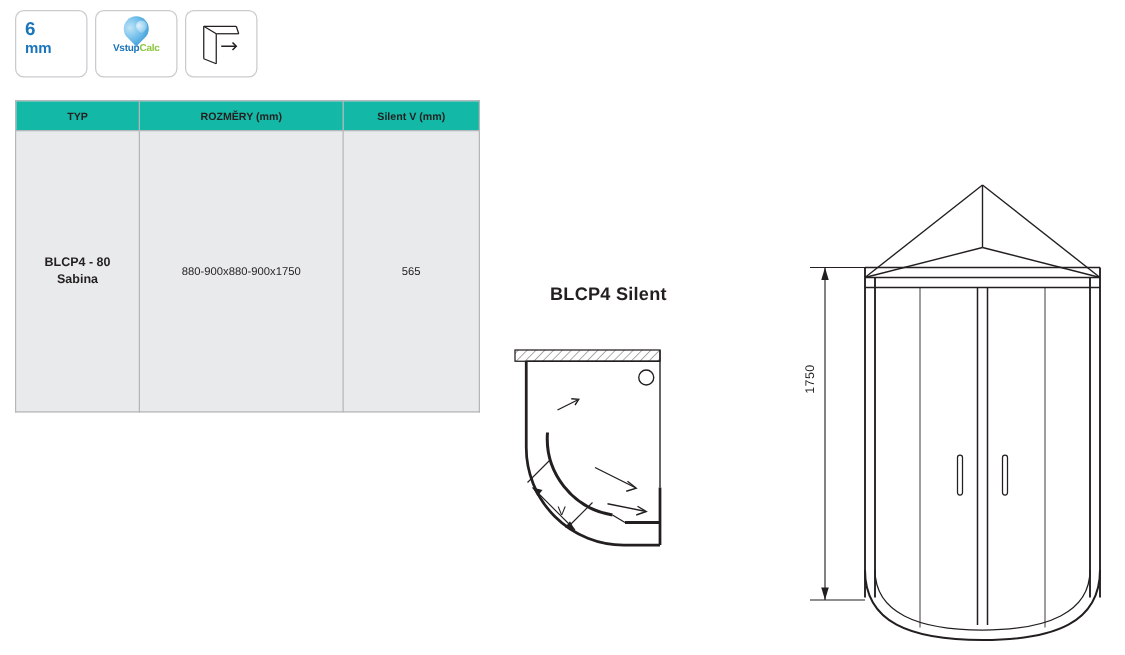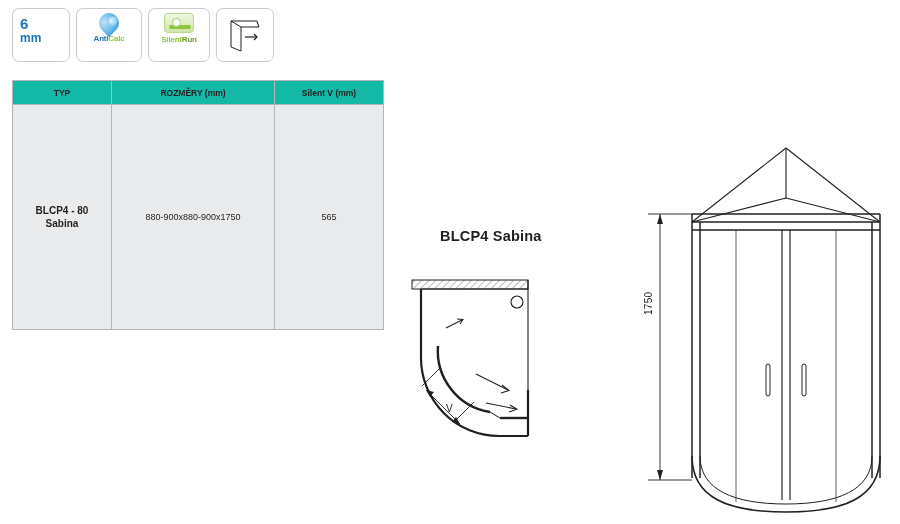--- a/index.html
+++ b/index.html
@@ -190,33 +190,25 @@
     <div class="thick-label">
       <span class="num">6</span>
       <span class="unit">mm</span>
     </div>
   </div>
 
   <div class="badge wide">
     <div class="anticalc-wrap">
       <div class="drop"></div>
       <div class="badge-text anticalc-text">
-        <span class="a1">Anti</span><span class="a2">Calc</span>
+        <span class="a1">Vstup</span><span class="a2">Calc</span>
       </div>
     </div>
   </div>
 
-  <div class="badge wide2">
-    <div class="silent-wrap">
-      <div class="silent-chip"></div>
-      <div class="badge-text silent-text">
-        <span class="s1">Silent</span><span class="s2">Run</span>
-      </div>
-    </div>
-  </div>
 
   <div class="badge glyph-badge">
     <svg width="38" height="38" viewBox="0 0 38 38">
       <g class="ln" stroke-width="1">
         <line x1="4" y1="4" x2="4" y2="30"></line>
         <line x1="4" y1="4" x2="30" y2="4"></line>
         <line x1="4" y1="30" x2="14" y2="34"></line>
         <line x1="14" y1="34" x2="14" y2="10"></line>
         <line x1="14" y1="10" x2="4" y2="4"></line>
         <line x1="14" y1="10" x2="32" y2="10"></line>
@@ -242,21 +234,21 @@
       <td class="type-cell">
         <div>BLCP4 - 80</div>
         <div>Sabina</div>
       </td>
       <td>880-900x880-900x1750</td>
       <td>565</td>
     </tr>
   </tbody>
 </table>
 
-<div id="plan-title">BLCP4 Sabina</div>
+<div id="plan-title">BLCP4 Silent</div>
 
 <div id="plan-wrap">
   <svg width="160" height="180" viewBox="0 0 160 180">
     <defs>
       <pattern id="hatch" width="5" height="5" patternUnits="userSpaceOnUse" patternTransform="rotate(45)">
         <line x1="0" y1="0" x2="0" y2="5" stroke="#231f20" stroke-width="0.6"></line>
       </pattern>
     </defs>
 
     <rect x="8" y="18" width="116" height="9" fill="url(#hatch)" stroke="#231f20" stroke-width="1"></rect>

